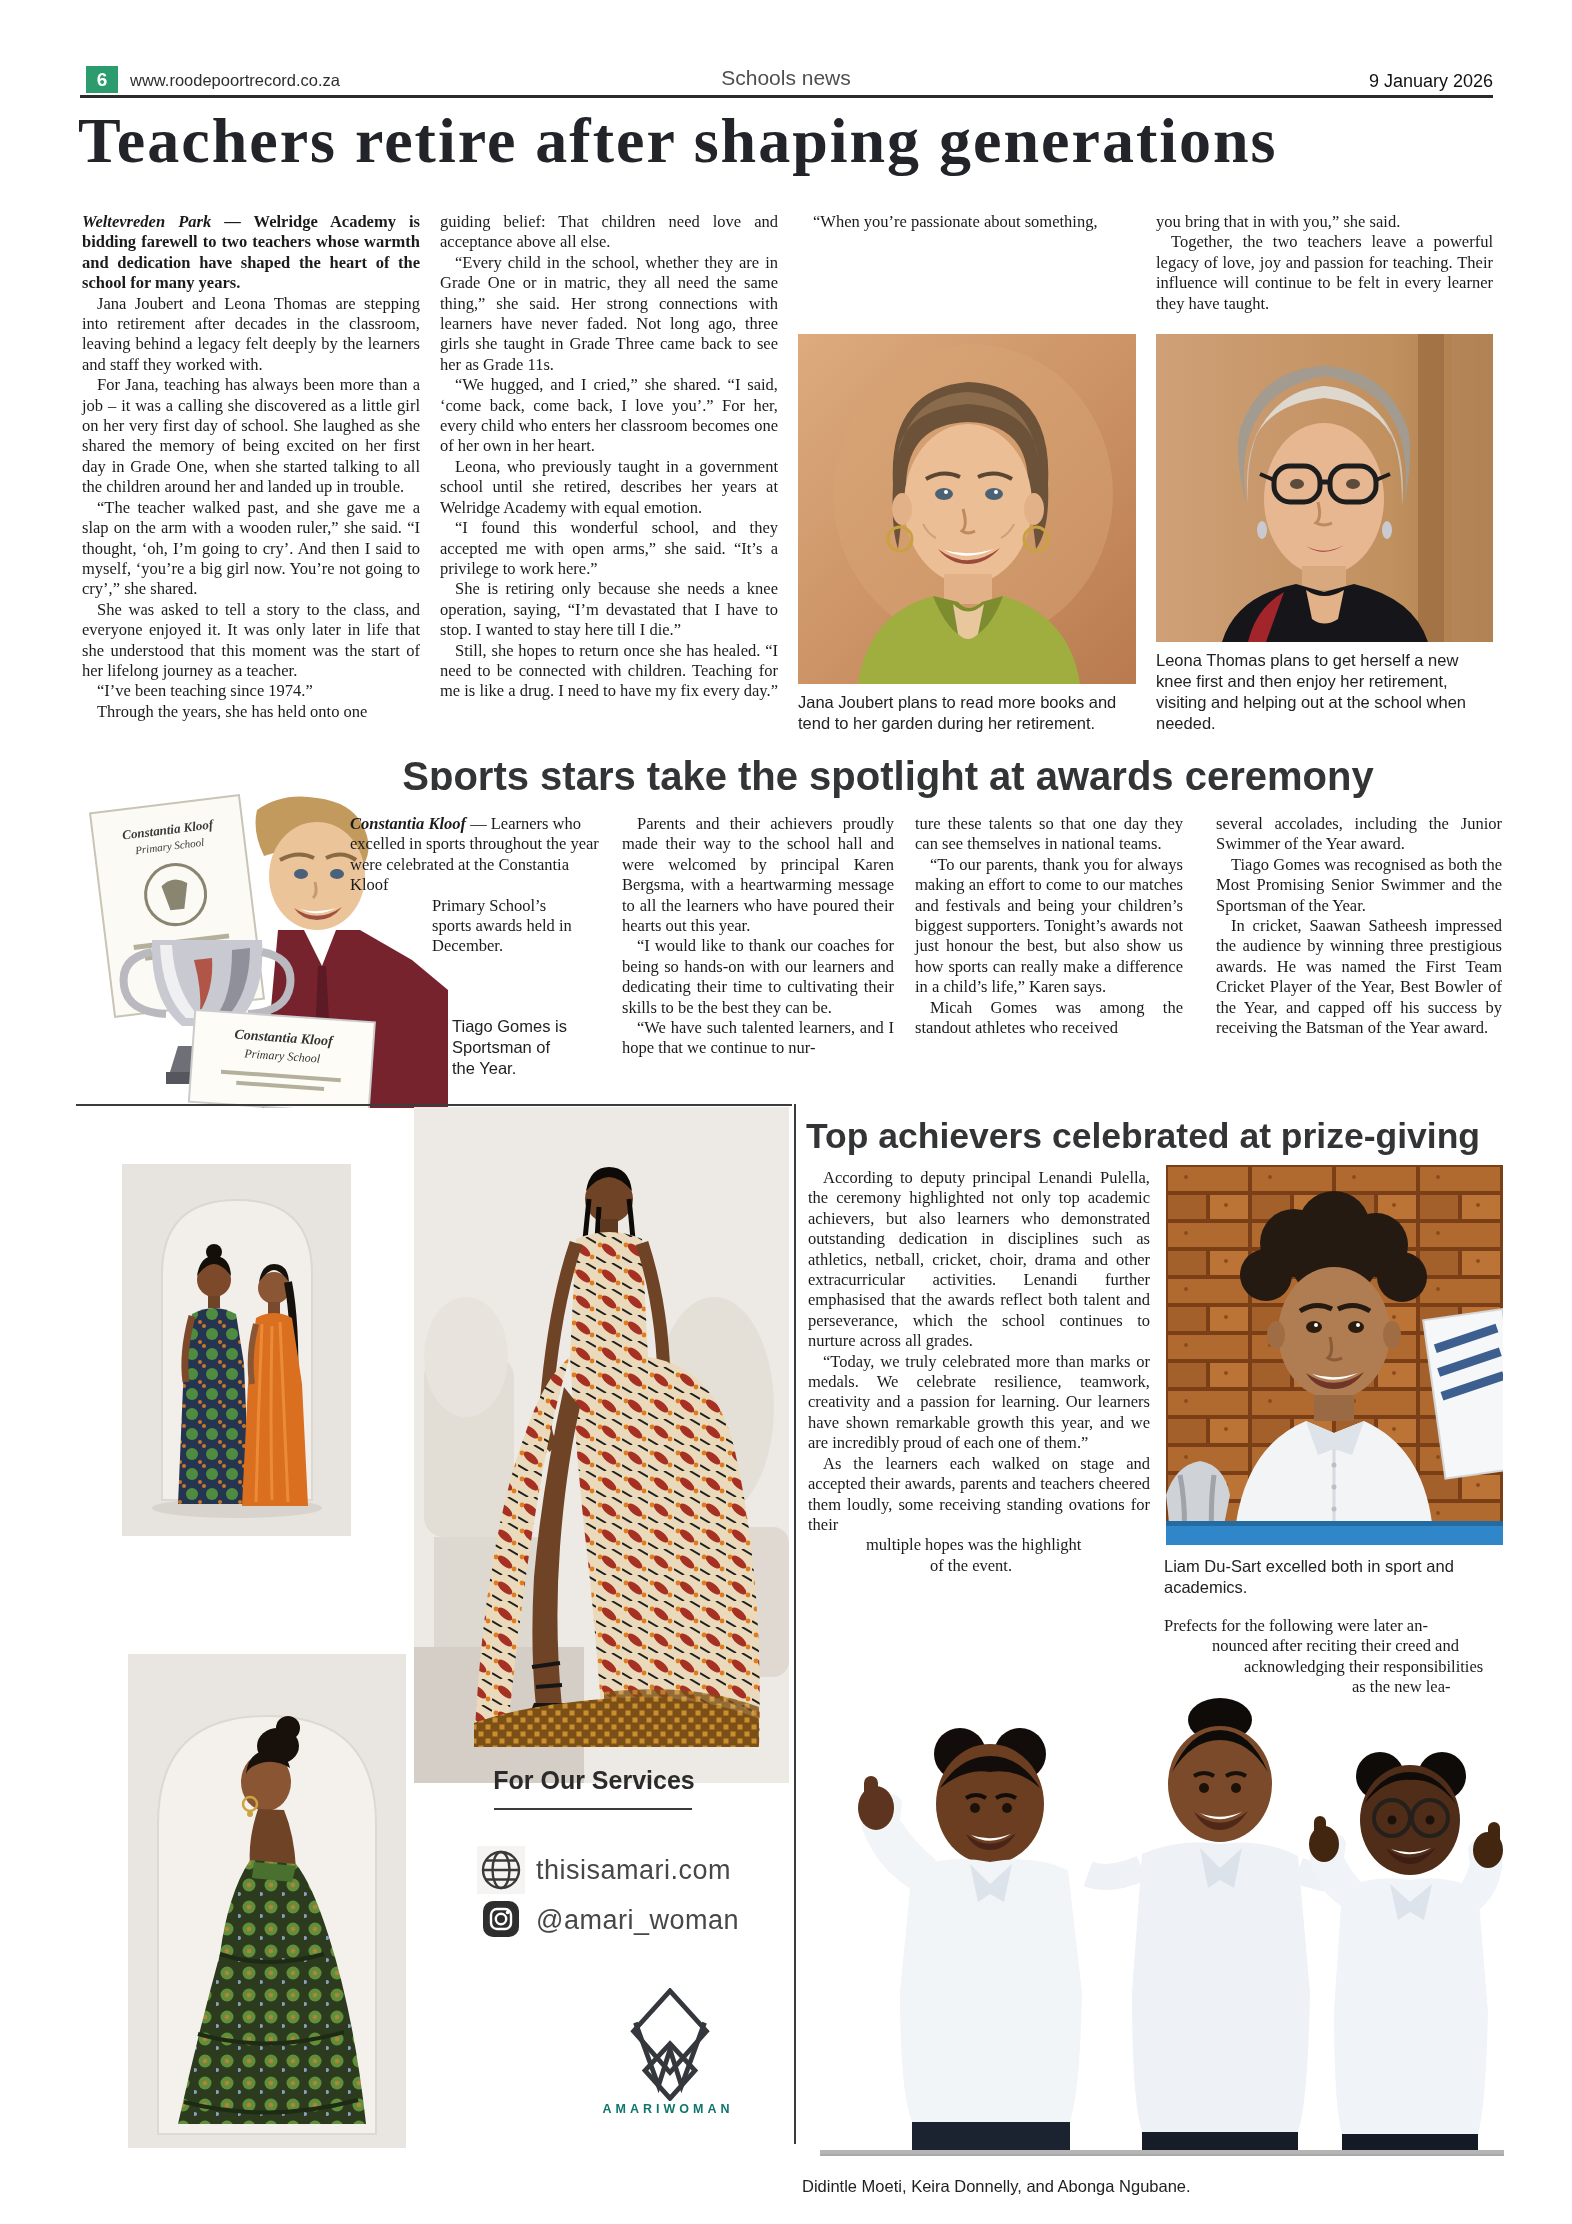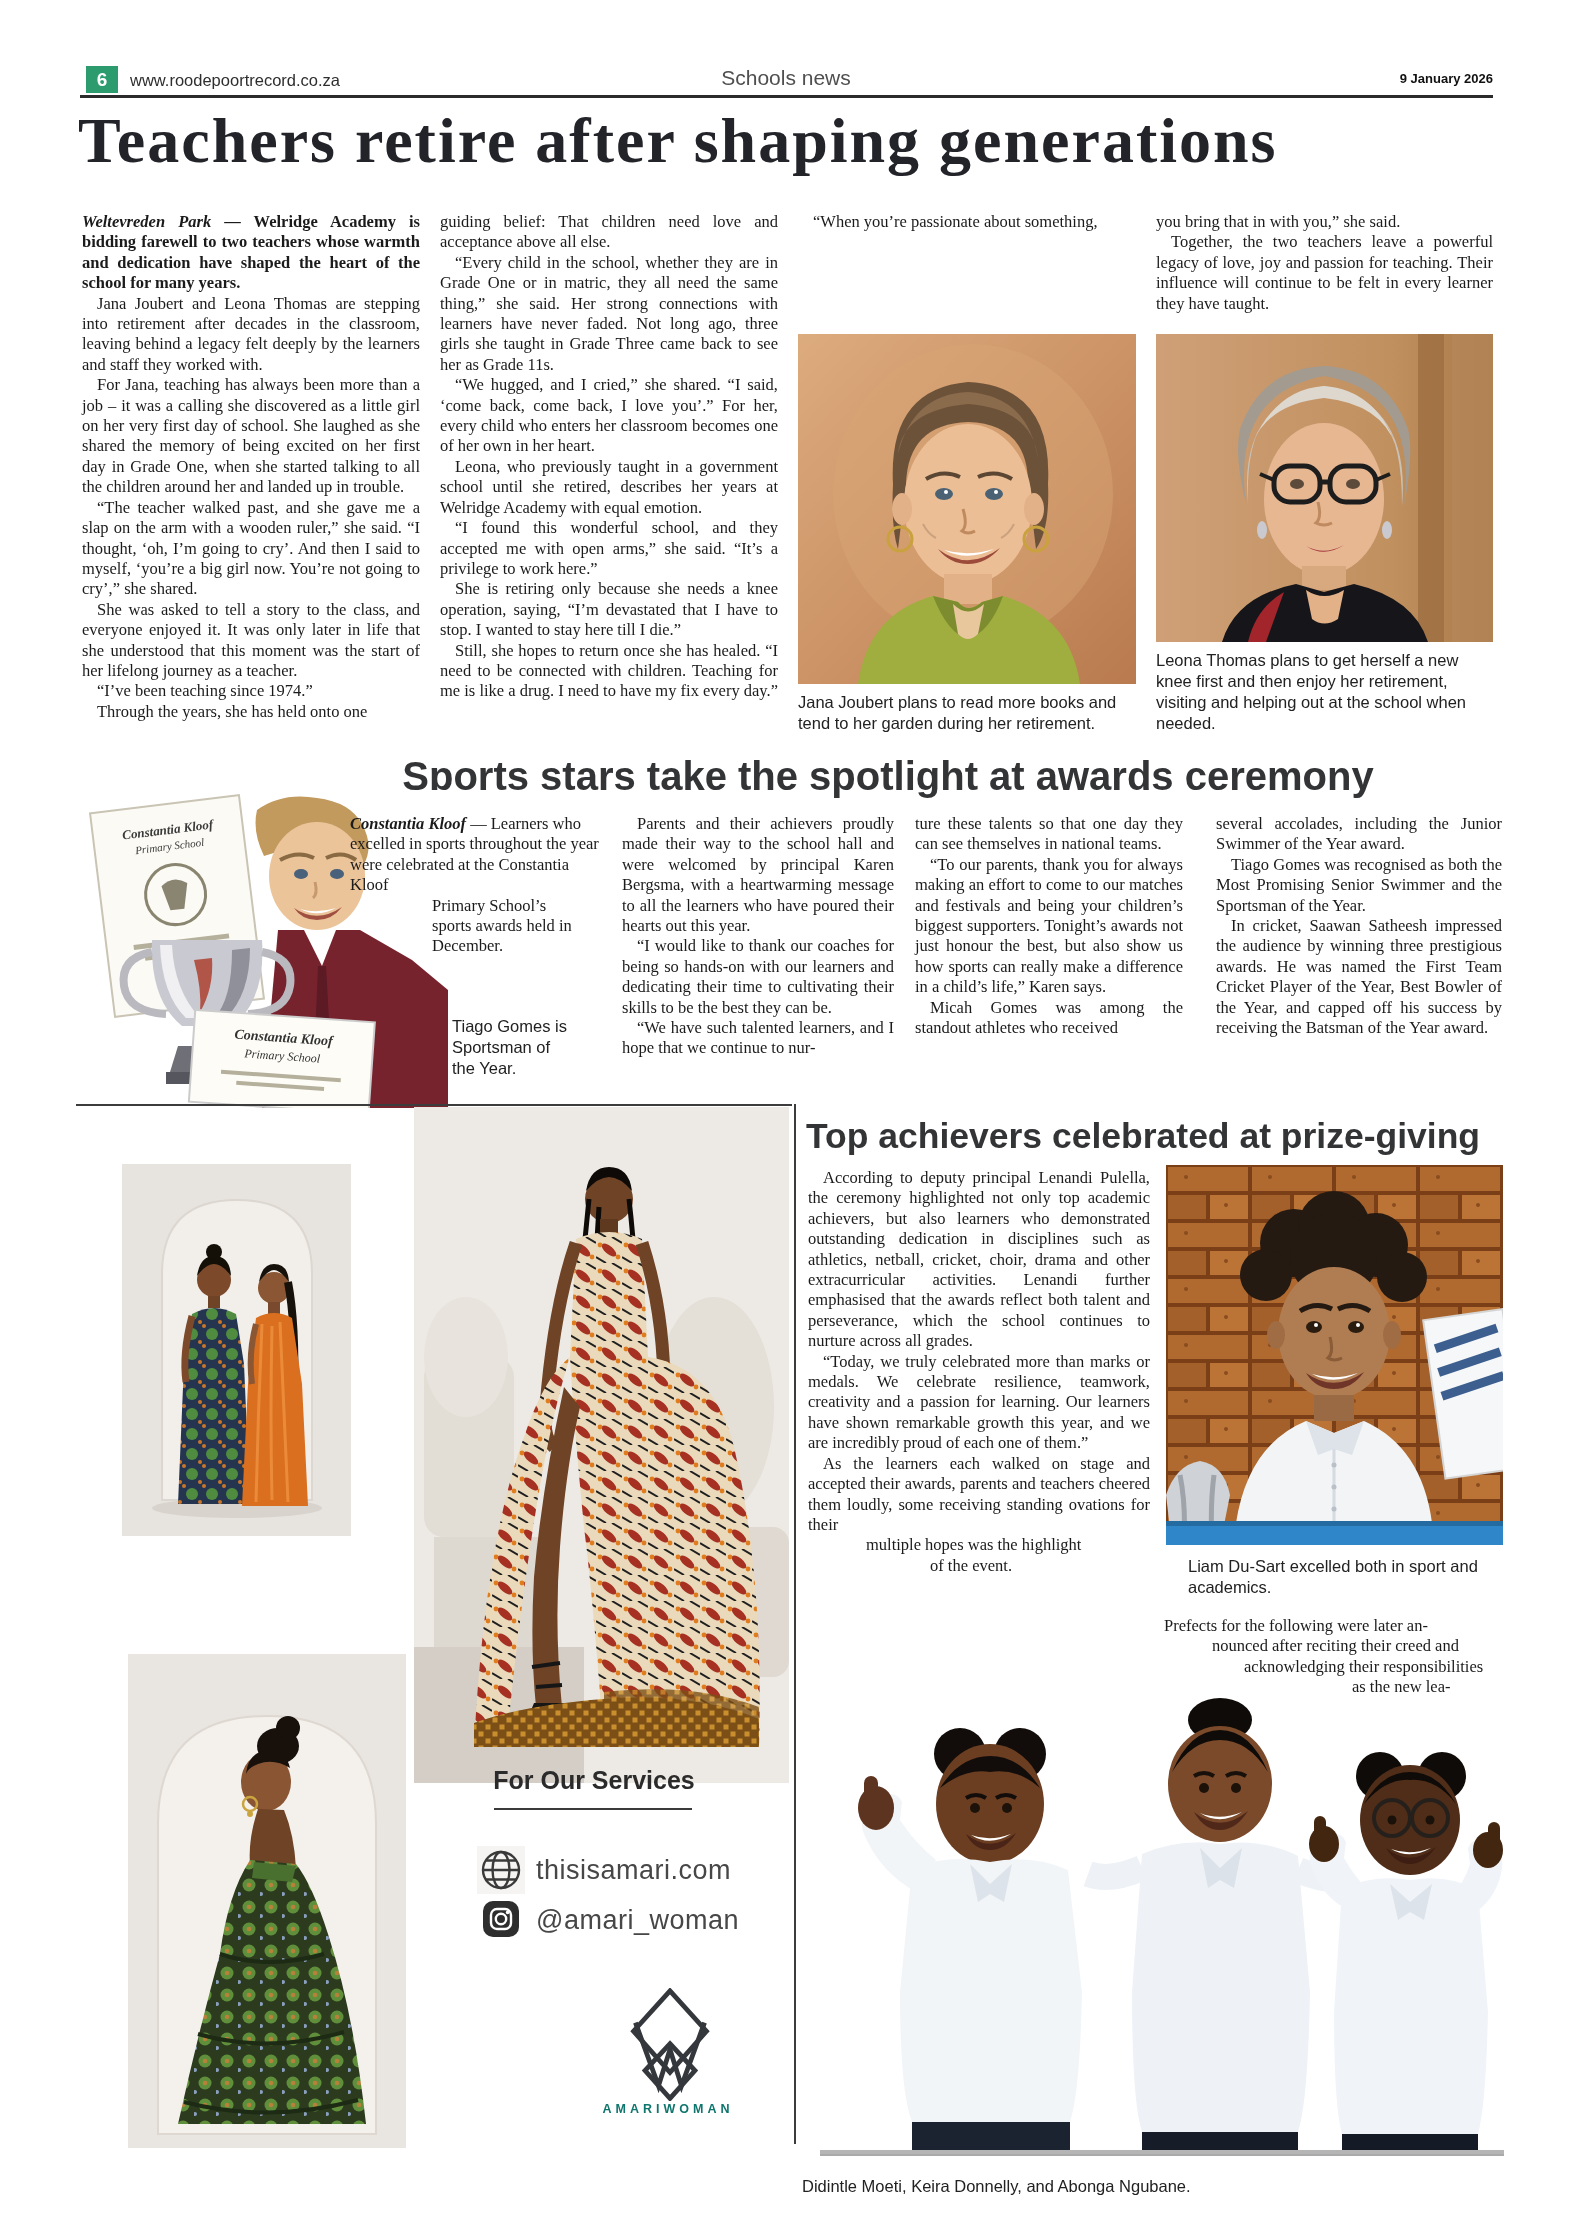--- a/index.html
+++ b/index.html
@@ -7,21 +7,21 @@
         font-family:"Liberation Serif",serif;color:#1b1b1b;overflow:hidden;}
   .abs{position:absolute;}
   
   .pagenum{left:86px;top:66px;width:32px;height:27px;background:#2c9b6e;color:#fff;
            font-family:"Liberation Sans",sans-serif;font-weight:bold;font-size:19px;
            display:flex;align-items:center;justify-content:center;}
   .site-url{left:130px;top:71px;font-family:"Liberation Sans",sans-serif;font-size:16.5px;color:#2e2e2e;}
   .section-name{left:586px;top:66px;width:400px;text-align:center;font-family:"Liberation Sans",sans-serif;
                 font-size:21px;color:#4f4f4f;}
   .issue-date{left:1190px;top:71px;width:303px;text-align:right;font-family:"Liberation Sans",sans-serif;
-              font-size:13px;font-weight:bold;color:#111;}
+              font-size:18px;font-weight:normal;color:#111;}
   .header-rule{left:80px;top:95px;width:1413px;height:2.5px;background:#2b2b2b;}
   
   .headline-main{left:78px;top:104px;width:1430px;font-family:"Liberation Serif",serif;font-weight:bold;
                  font-size:64px;letter-spacing:2px;color:#23242a;white-space:nowrap;}
   .headline-sub{font-family:"Liberation Sans",sans-serif;font-weight:600;color:#333436;letter-spacing:0px;}
   .headline-sports{left:300px;top:754px;width:1176px;text-align:center;font-size:40px;}
   .headline-prize{left:806px;top:1116px;width:700px;font-size:35.5px;}
   
   .serif-col{font-size:16.5px;line-height:20.4px;text-align:justify;color:#1b1b1b;}
   .serif-col p{margin:0;text-indent:15px;}
@@ -419,21 +419,21 @@
         <path d="M140 256 L168 268 L198 256 L186 290 L168 284 L152 290 Z" fill="#dde3e8"></path>
         <path d="M168 284 L168 358" stroke="#d5dbe1" stroke-width="3"></path>
         <circle cx="168" cy="300" r="2.5" fill="#b9c0c8"></circle>
           <circle cx="168" cy="322" r="2.5" fill="#b9c0c8"></circle>
           <circle cx="168" cy="344" r="2.5" fill="#b9c0c8"></circle>
       </g>
       <rect x="0" y="356" width="337" height="24" fill="#2f86c8"></rect>
       <rect x="0" y="356" width="337" height="5" fill="#246ba2"></rect>
     </svg>
   </div>
-  <div class="abs caption" style="left:1164px;top:1556px;width:330px;margin-left:24px;">Liam Du-Sart excelled both in sport and academics.</div>
+  <div class="abs caption" style="left:1164px;top:1556px;width:330px;">Liam Du-Sart excelled both in sport and academics.</div>
 
   <div class="abs serif-col" style="left:1164px;top:1616px;width:320px;text-align:left;">
     <div class="pref-line">Prefects for the following were later an-</div>
     <div class="pref-line" style="margin-left:48px;">nounced after reciting their creed and</div>
     <div class="pref-line" style="margin-left:80px;">acknowledging their responsibilities</div>
     <div class="pref-line" style="margin-left:188px;">as the new lea-</div>
     <div class="pref-line" style="margin-left:196px;">ders.</div>
   </div>
 
   <div class="abs photo" style="left:820px;top:1692px;width:684px;height:462px;border-bottom:2px solid #aaa;">

